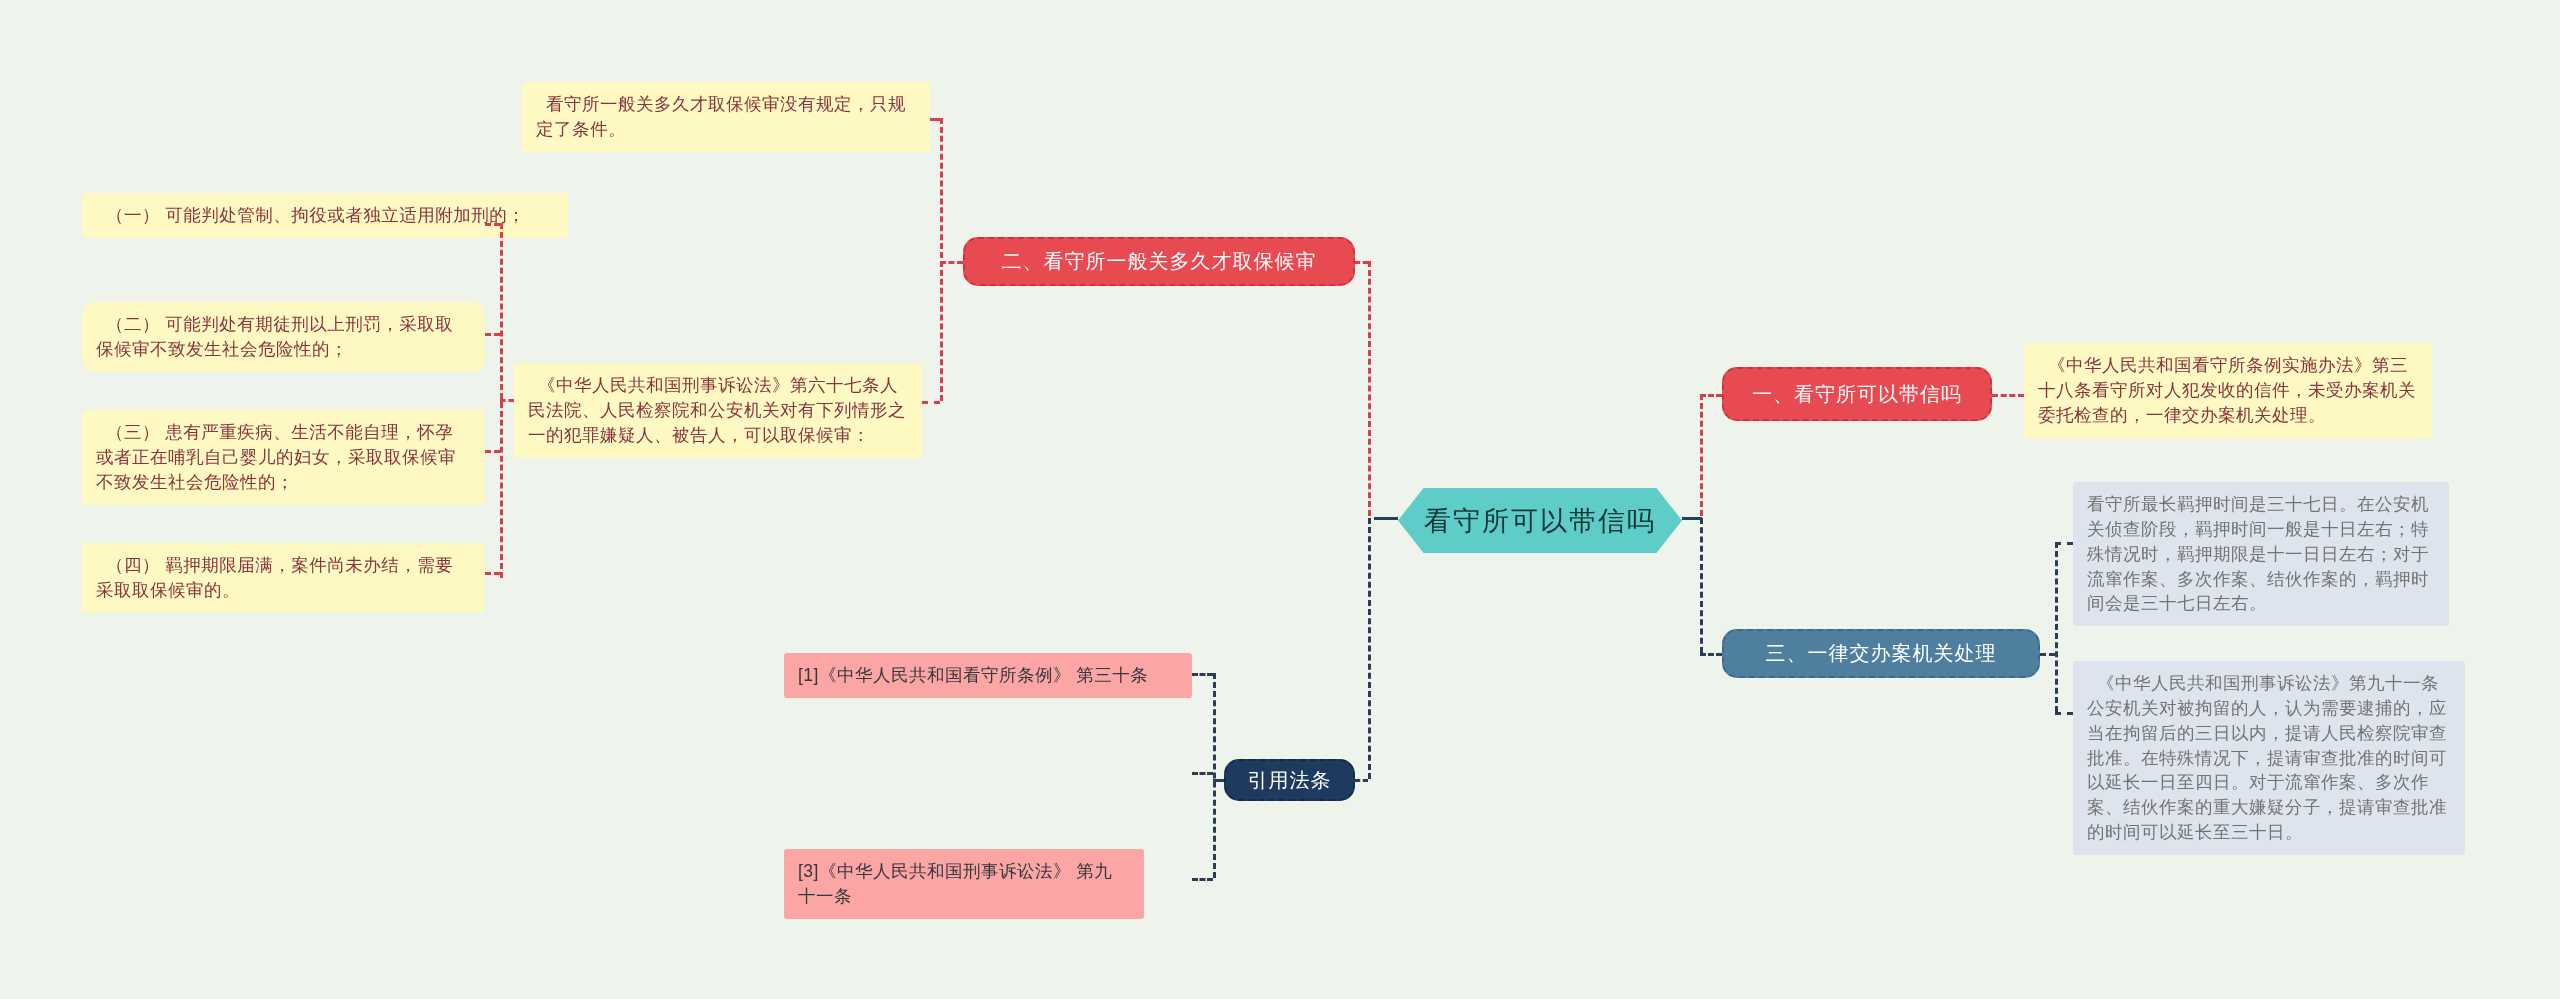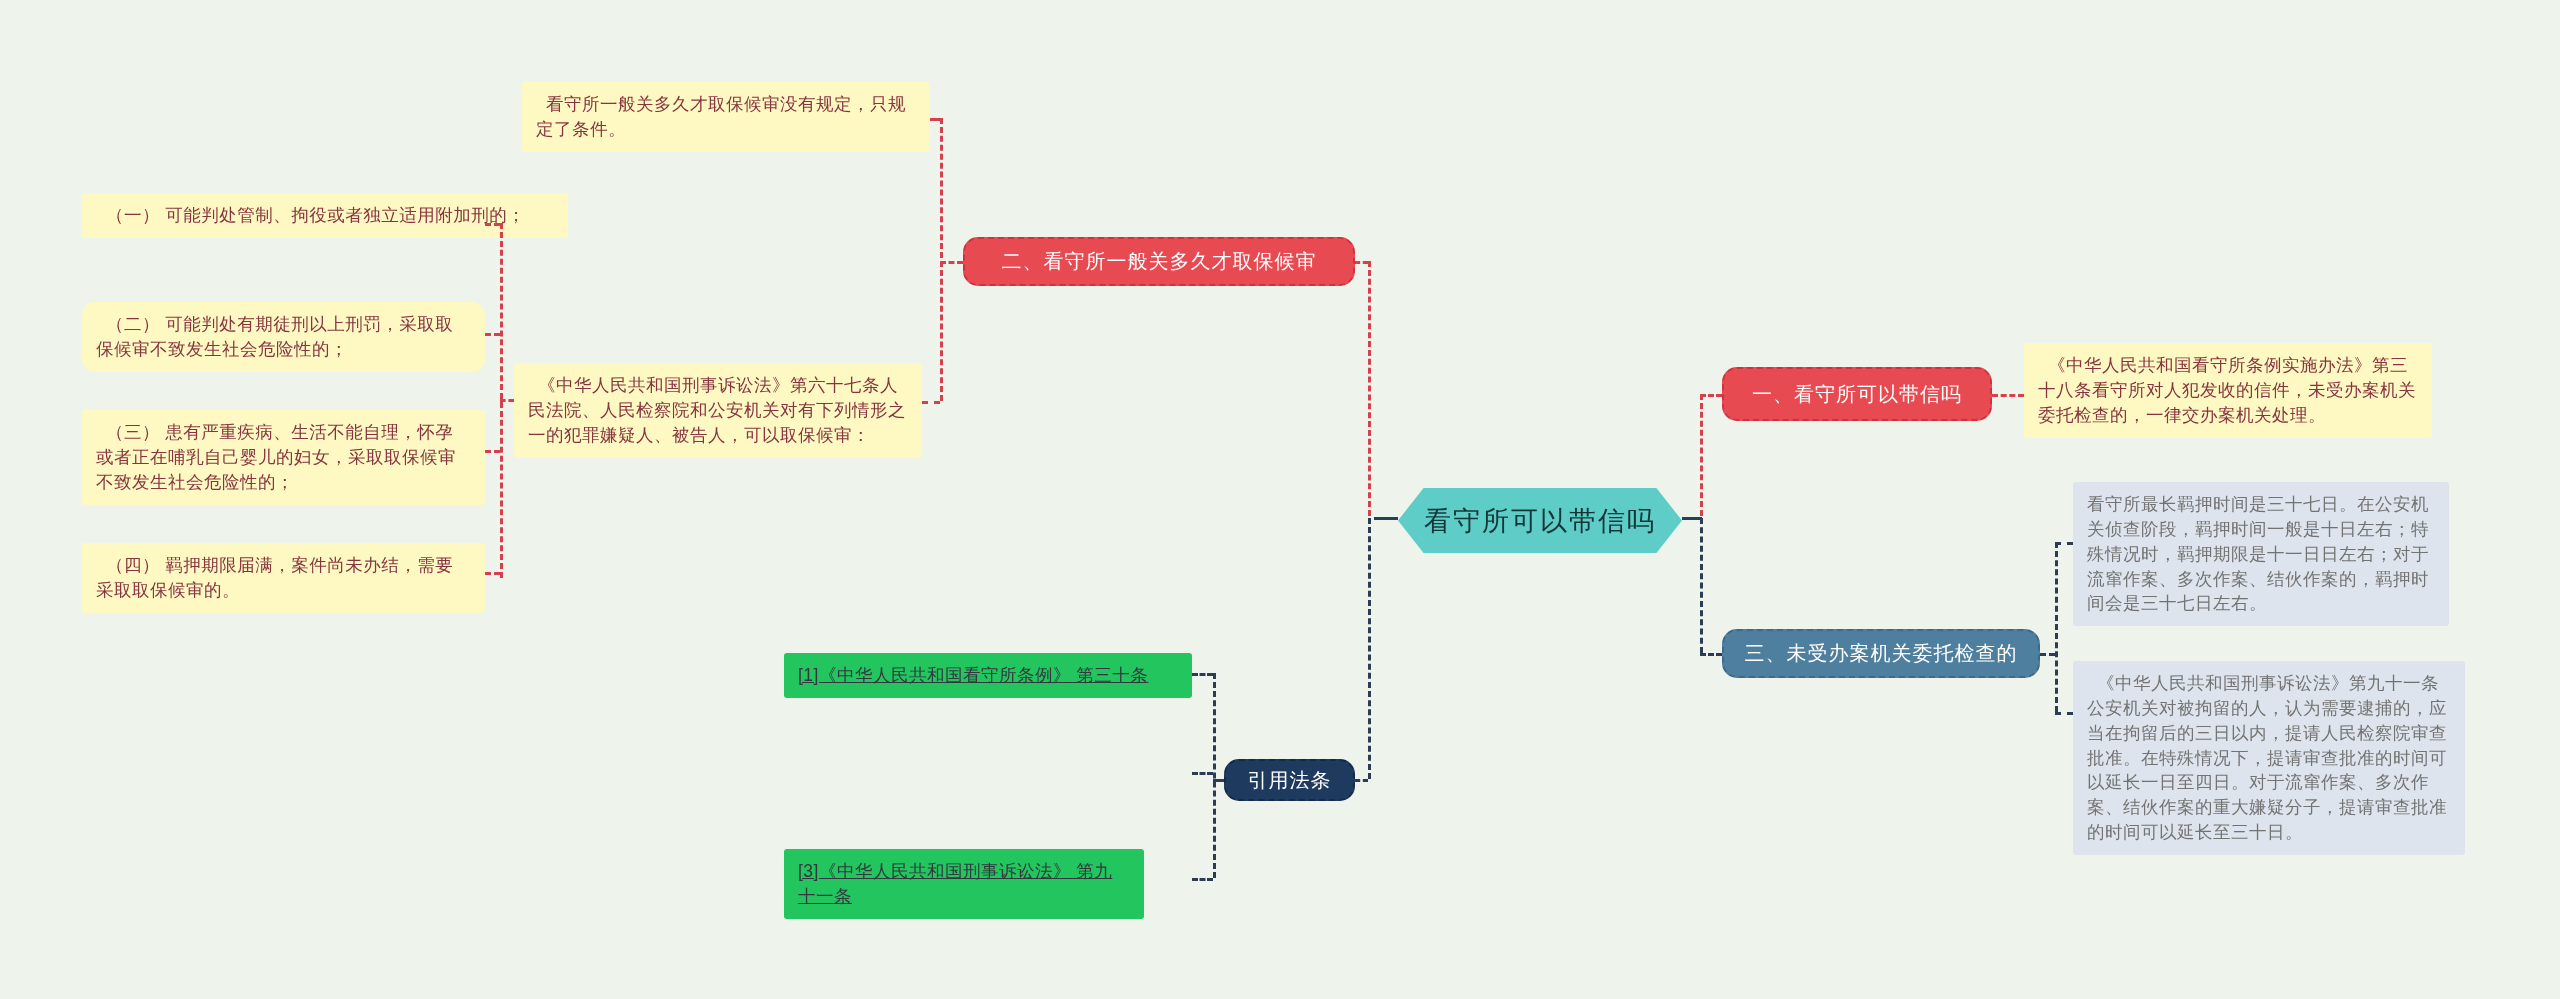--- a/index.html
+++ b/index.html
@@ -4,21 +4,21 @@
 <style>
   html,body{margin:0;padding:0;}
   body{font-family:"Liberation Sans","DejaVu Sans",sans-serif;}
   .canvas{position:relative;width:2560px;height:999px;background:#eef4ec;overflow:hidden;}
 
   .box{position:absolute;box-sizing:border-box;padding:10px 14px;font-size:17.5px;
        line-height:1.42;border-radius:3px;letter-spacing:.5px;}
   .box.indent{text-indent:10px;}
   .pink{background:#fef9c3;color:#86343f;}
   .bluegray{background:#dde4ed;color:#737373;}
-  .gray{background:#22c55e;color:#33383e;text-decoration:underline;}
+  .gray{background:#fca5a5;color:#33383e;}
 
   .node{position:absolute;box-sizing:border-box;display:flex;align-items:center;
         justify-content:center;color:#ffffff;font-size:20px;letter-spacing:1px;
         border-radius:15px;}
   .node.red{background:#e84a52;border:2px dashed #cf323e;}
   .node.steel{background:#4e7f9e;border:2px dashed #3c6a88;}
   .node.navy{background:#1f3a5f;border:2px dashed #142a47;}
 
   .hex{position:absolute;display:flex;align-items:center;justify-content:center;
        background:#5eccc7;color:#123638;font-size:27px;letter-spacing:2px;
@@ -48,21 +48,21 @@
   <div class="box pink indent" style="left:82px;top:302px;width:403px;border-radius:13px;">（二） 可能判处有期徒刑以上刑罚，采取取保候审不致发生社会危险性的；</div>
 
   <div class="box pink indent" style="left:82px;top:410px;width:403px;">（三） 患有严重疾病、生活不能自理，怀孕或者正在哺乳自己婴儿的妇女，采取取保候审不致发生社会危险性的；</div>
 
   <div class="box pink indent" style="left:82px;top:543px;width:403px;">（四） 羁押期限届满，案件尚未办结，需要采取取保候审的。</div>
 
   <div class="node red" style="left:1722px;top:367px;width:270px;height:54px;">一、看守所可以带信吗</div>
 
   <div class="box pink indent" style="left:2024px;top:343px;width:408px;">《中华人民共和国看守所条例实施办法》第三十八条看守所对人犯发收的信件，未受办案机关委托检查的，一律交办案机关处理。</div>
 
-  <div class="node steel" style="left:1722px;top:629px;width:318px;height:49px;">三、未受办案机关委托检查的</div>
+  <div class="node steel" style="left:1722px;top:629px;width:318px;height:49px;">三、一律交办案机关处理</div>
 
   <div class="box bluegray" style="left:2073px;top:482px;width:376px;">看守所最长羁押时间是三十七日。在公安机关侦查阶段，羁押时间一般是十日左右；特殊情况时，羁押期限是十一日日左右；对于流窜作案、多次作案、结伙作案的，羁押时间会是三十七日左右。</div>
 
   <div class="box bluegray indent" style="left:2073px;top:661px;width:392px;">《中华人民共和国刑事诉讼法》第九十一条公安机关对被拘留的人，认为需要逮捕的，应当在拘留后的三日以内，提请人民检察院审查批准。在特殊情况下，提请审查批准的时间可以延长一日至四日。对于流窜作案、多次作案、结伙作案的重大嫌疑分子，提请审查批准的时间可以延长至三十日。</div>
 
   <div class="node navy" style="left:1224px;top:759px;width:131px;height:42px;">引用法条</div>
 
   <div class="box gray" style="left:784px;top:653px;width:408px;">[1]《中华人民共和国看守所条例》 第三十条</div>
 
 

